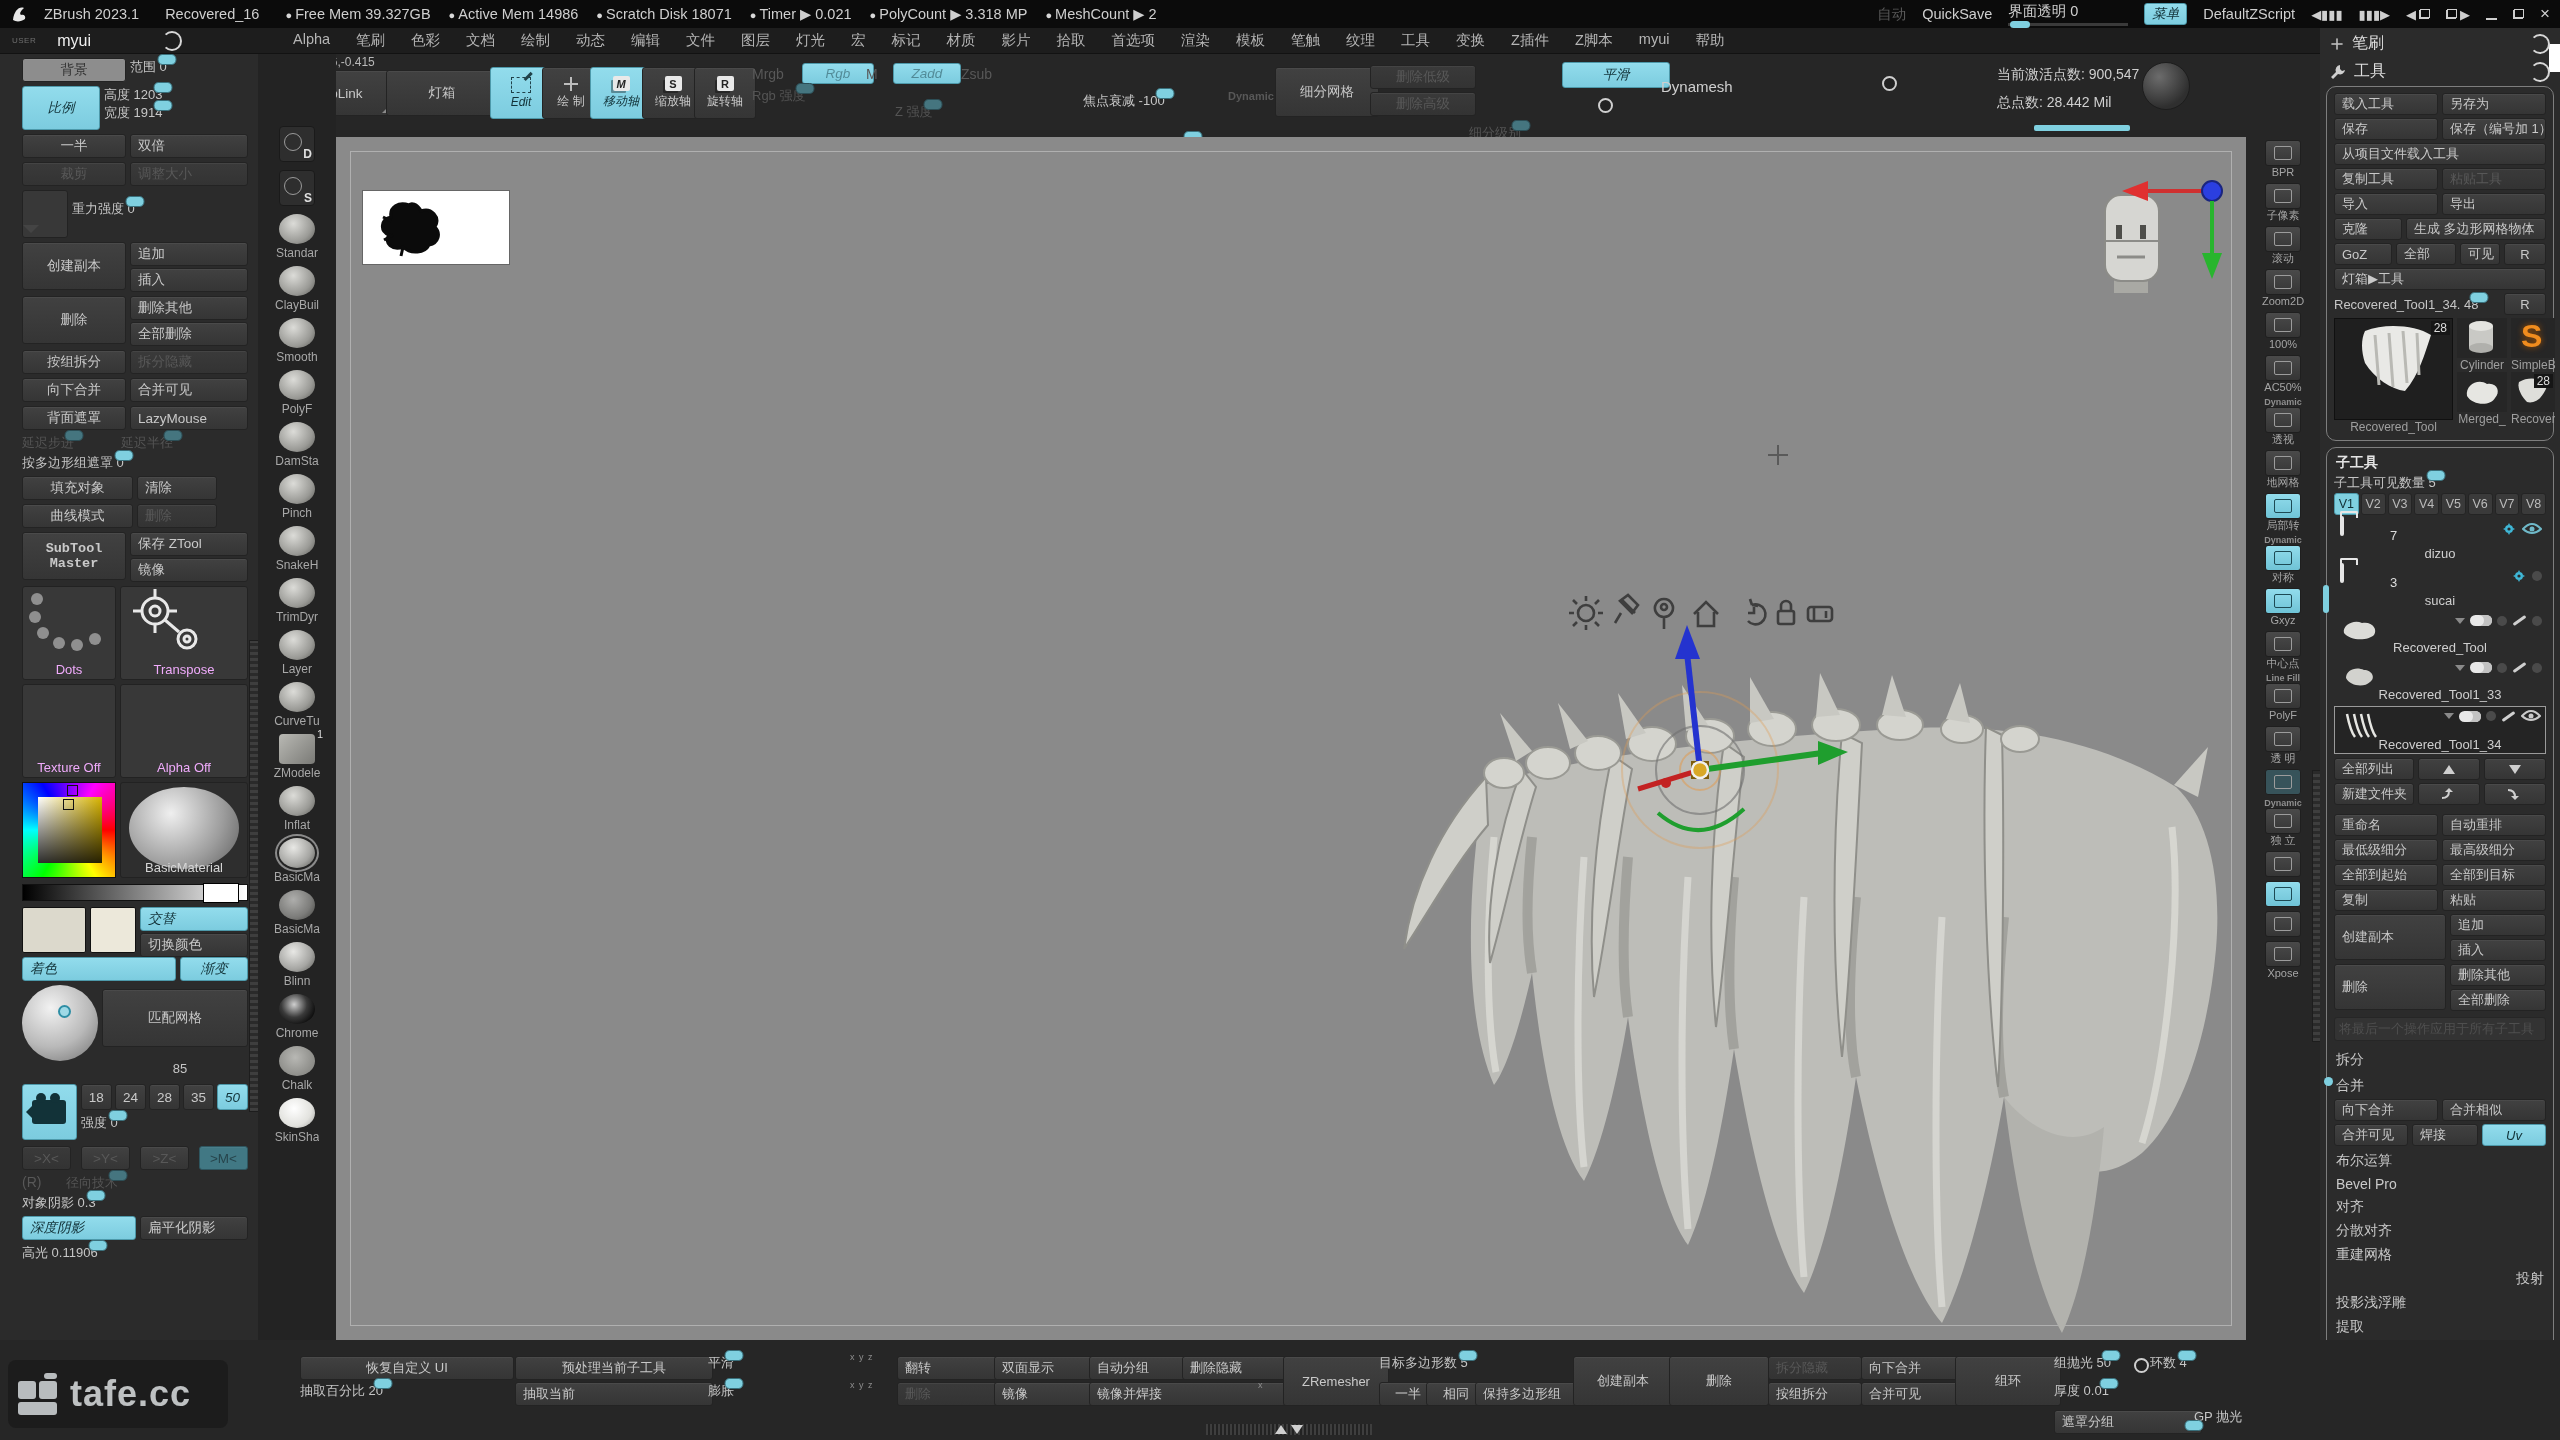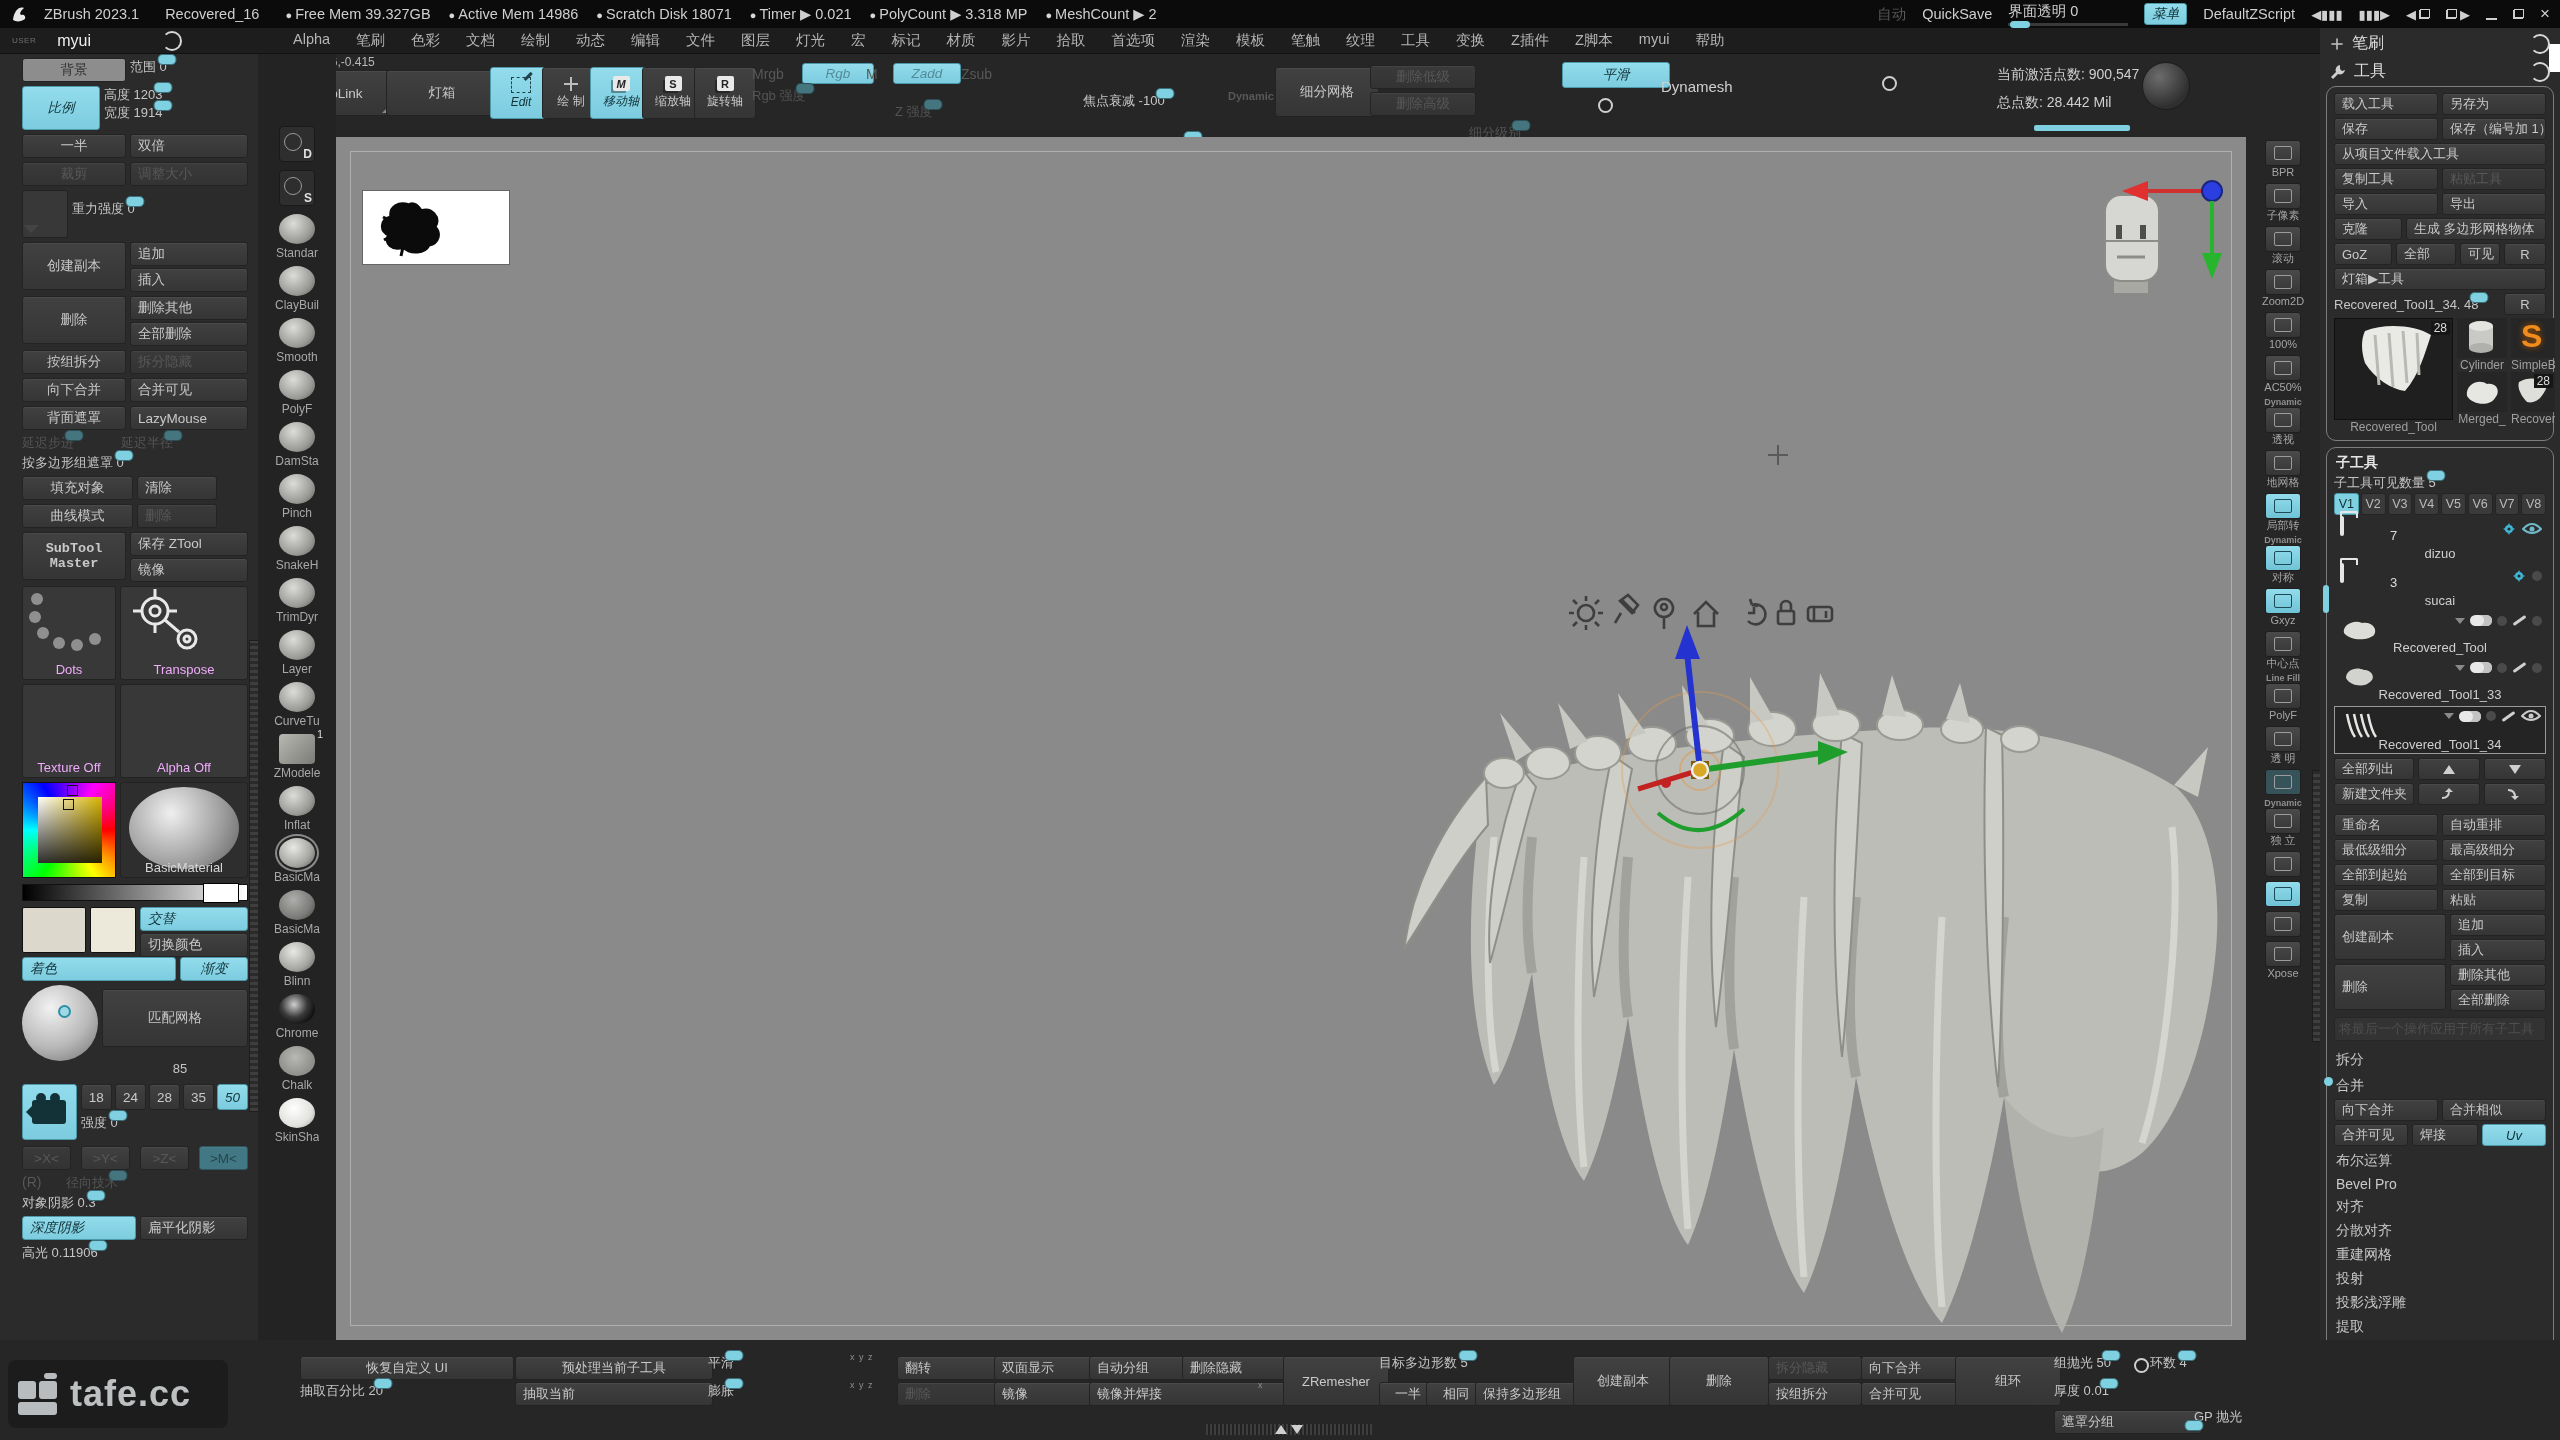--- a/index.html
+++ b/index.html
@@ -1139,21 +1139,21 @@
           <div class="b" style="width:50px;">焊接</div>
           <div class="b bc cen" style="width:48px;">Uv</div>
         </div>
       <div>
 
       <div class="seclab" style="padding:3px 2px;">布尔运算</div>
           <div class="seclab" style="padding:3px 2px;">Bevel Pro</div>
           <div class="seclab" style="padding:3px 2px;">对齐</div>
           <div class="seclab" style="padding:3px 2px;">分散对齐</div>
           <div class="seclab" style="padding:3px 2px;">重建网格</div>
-          <div class="seclab" style="padding:3px 2px;">投射</div>
+          <div class="seclab" style="padding:3px 2px;text-align:right;">投射</div>
           <div class="seclab" style="padding:3px 2px;">投影浅浮雕</div>
           <div class="seclab" style="padding:3px 2px;">提取</div>
           <div class="seclab" style="padding:3px 2px;">Redshift属性</div>
         </div>
       <span class="abs" style="left:-4px;top:137px;width:6px;height:28px;background:#7fd0e0;border-radius:3px;"></span>
     </div>
     <div class="belowlist">
 
     <div>几何体编辑</div>
         <div>ArrayMesh</div>

